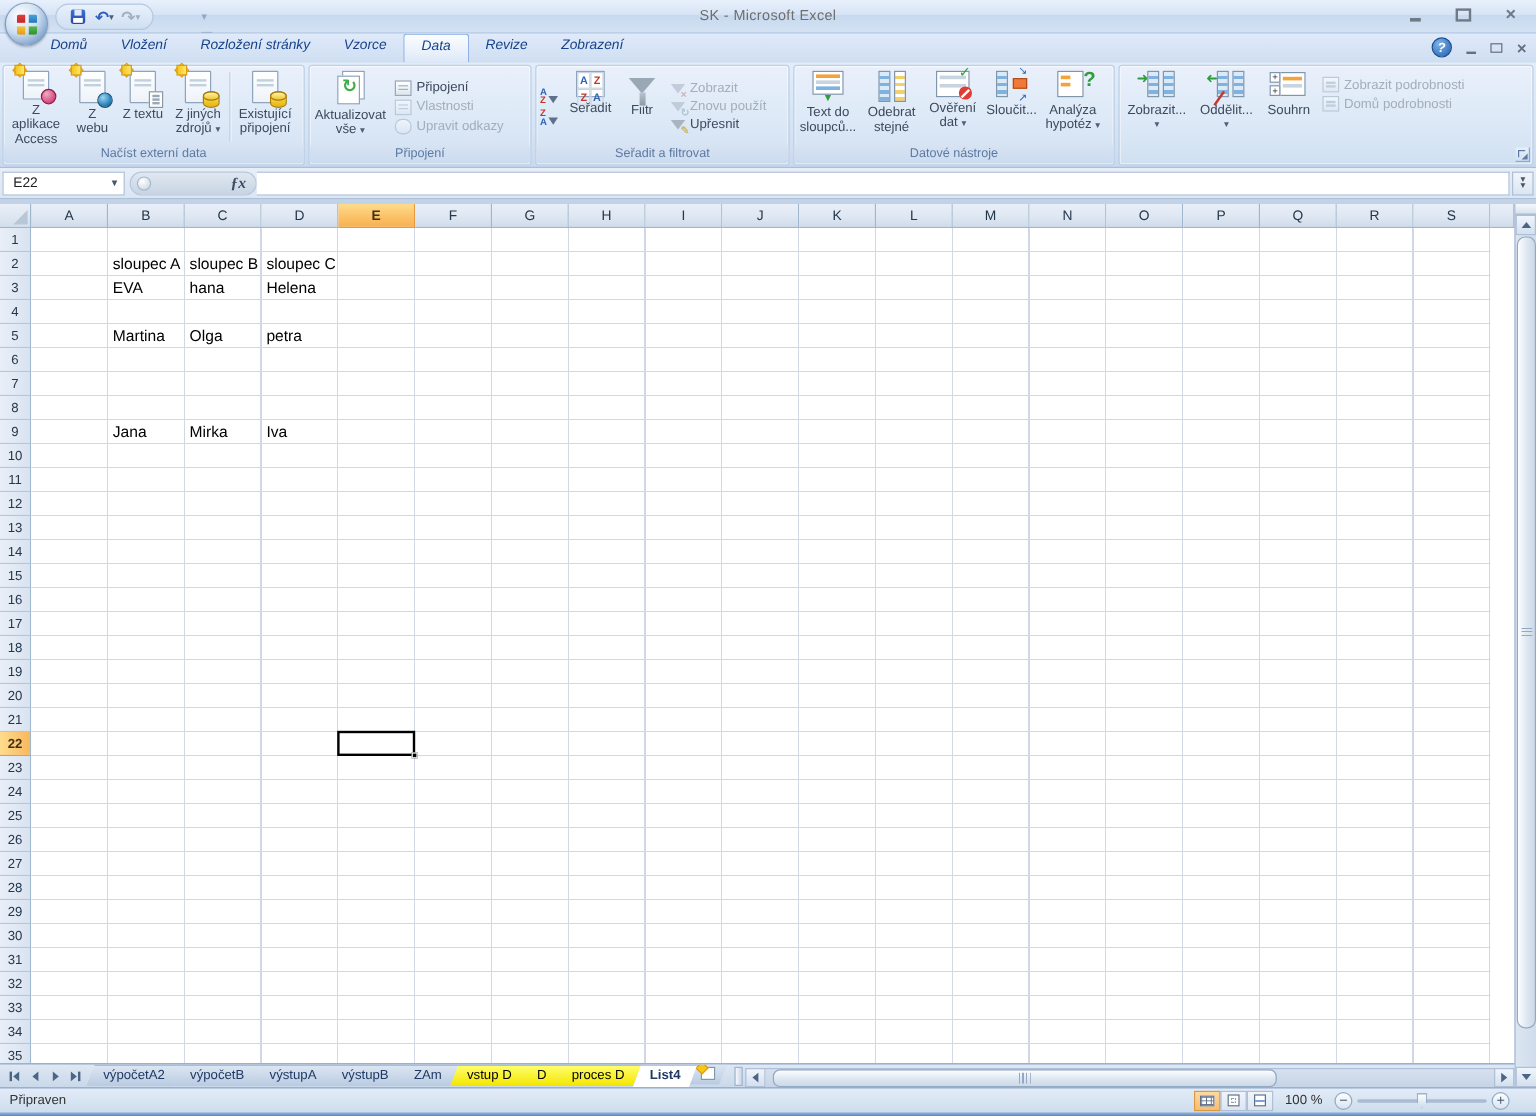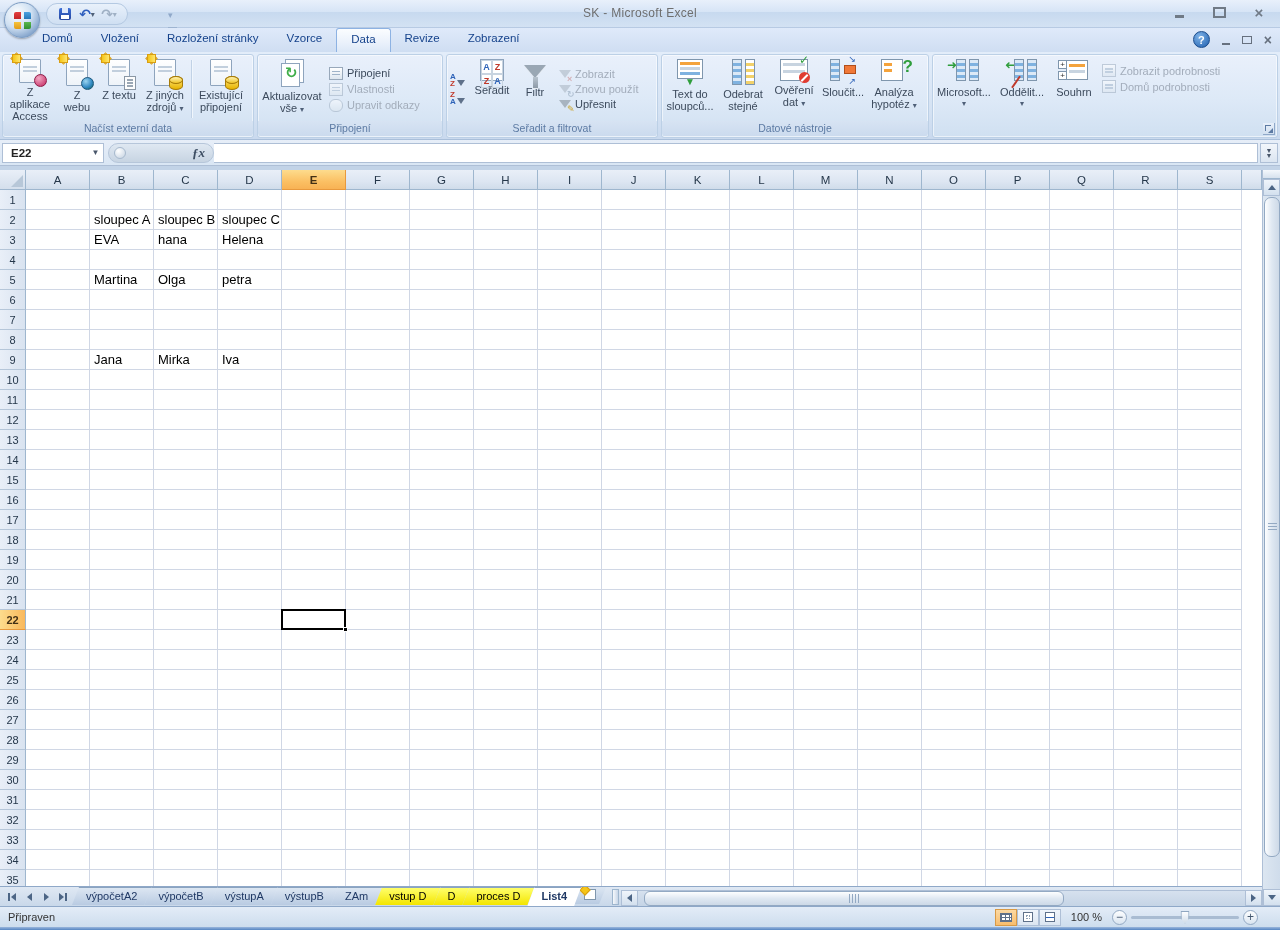--- a/index.html
+++ b/index.html
@@ -33,21 +33,21 @@
   .title-text { position:absolute; top:6px; left:0; width:100%; text-align:center;
     font-size:12px; color:#6e6e6e; letter-spacing:.3px; }
   .winBtns { position:absolute; top:5px; right:8px; display:flex; gap:14px; }
   .wb { width:26px; height:15px; display:flex; align-items:center; justify-content:center; color:#707a86; }
   .wb-min::before { content:""; width:9px; height:3px; background:#707a86; margin-top:7px; }
   .wb-rest::before { content:""; width:9px; height:7px; border:2px solid #707a86; }
   .wb-close { font-size:15px; font-weight:bold; }
 
   
   .tabrow { position:absolute; top:28px; left:0; width:1280px; height:24px;
-    background:linear-gradient(#dfeafa,#cfdef2); }
+    background:linear-gradient(#dfeafa,#cfdef2);font-style:italic; }
   .rtabs { position:absolute; left:28px; top:0; height:24px; display:flex; }
   .rtab { padding:4px 14px 3px; font-size:11.5px; color:#15428b; cursor:default; }
   .rtab.active { background:linear-gradient(#fbfdff,#eaf1fb 60%,#dce8f7);
     border:1px solid #8db2e3; border-bottom:none; border-radius:3px 3px 0 0; }
   .tabrowBtns { position:absolute; right:8px; top:3px; display:flex; gap:12px; align-items:center; }
   .helpBtn { width:17px; height:17px; border-radius:50%; color:#fff; font-weight:bold; font-size:11px;
     background:radial-gradient(circle at 35% 30%, #7fb3e8, #1f5fae); border:1px solid #1b4c8c;
     display:flex; align-items:center; justify-content:center; }
   .wb2 { color:#66707e; font-size:12px; display:flex; align-items:center; }
   .wb2-min::before { content:""; width:8px; height:2px; background:#66707e; margin-top:8px; }
@@ -130,21 +130,21 @@
   .plusbox { width:9px; height:9px; border:1px solid #7f96ad; background:#fff; font-size:8px; line-height:7px;
     text-align:center; color:#333; }
   .miniIc { width:14px; height:13px; border:1px solid #98a8ba; background:linear-gradient(#fff,#dde6ef); position:relative; }
   .miniIc.dis { opacity:.5; }
   .miniIc i { position:absolute; left:2px; right:2px; height:1.5px; background:#9fb3c8; }
 
   
   .fbar { position:absolute; top:140px; left:0; width:1280px; height:26px;
     background:linear-gradient(#e7eef8,#d9e6f4); border-bottom:1px solid #aebfd6; display:flex; align-items:center; }
   .namebox { width:102px; height:20px; margin-left:2px; background:#fff; border:1px solid #aebfd6;
-    display:flex; align-items:center; padding-left:8px; font-size:11.5px; color:#222;font-weight:bold; }
+    display:flex; align-items:center; padding-left:8px; font-size:11.5px; color:#222; }
   .nb-arr { margin-left:auto; width:15px; height:18px; display:flex; align-items:center; justify-content:center;
     color:#49576b; font-size:8px; }
   .fxcapsule { width:106px; height:20px; margin-left:4px; border:1px solid #b6c6da; border-radius:10px;
     background:linear-gradient(#dfe8f2,#c7d4e2); display:flex; align-items:center; }
   .fxdot { width:12px; height:12px; margin-left:5px; border-radius:50%;
     background:radial-gradient(circle at 35% 30%, #ffffff, #c3d1e0); border:1px solid #a7b9cd; }
   .fxsym { margin-left:auto; margin-right:8px; font-family:"Liberation Serif","DejaVu Serif",serif;
     font-style:italic; font-weight:bold; font-size:13px; color:#3d4e63; }
   .finput { flex:1; height:20px; background:#fff; border:1px solid #aebfd6; border-left:none; margin-right:2px;
     font-size:12px; padding:2px 4px; color:#000; }
@@ -507,21 +507,21 @@
   </div>
 
   <div class="rgroup" style="flex:1">
     <div class="gbody">
       <div class="bigbtn" style="width:60px">
         <div style="position:relative;width:30px;height:24px">
           <span class="garr" style="position:absolute;left:-2px;top:0">➜</span>
           <div class="colstrip" style="position:absolute;right:0;top:0;height:22px"></div>
           <div class="colstrip" style="position:absolute;right:13px;top:0;height:22px"></div>
         </div>
-        <span class="lbl">Microsoft...</span>
+        <span class="lbl">Zobrazit...</span>
         <span class="dda">▾</span>
       </div>
       <div class="bigbtn" style="width:56px">
         <div style="position:relative;width:30px;height:24px">
           <span class="garr" style="position:absolute;left:-2px;top:0;transform:scaleX(-1)">➜</span>
           <div class="colstrip" style="position:absolute;right:0;top:0;height:22px"></div>
           <div class="colstrip" style="position:absolute;right:13px;top:0;height:22px"></div>
           <div style="position:absolute;left:2px;bottom:0;width:14px;height:2px;background:#c0392b;transform:rotate(-55deg)"></div>
         </div>
         <span class="lbl">Oddělit...</span>

